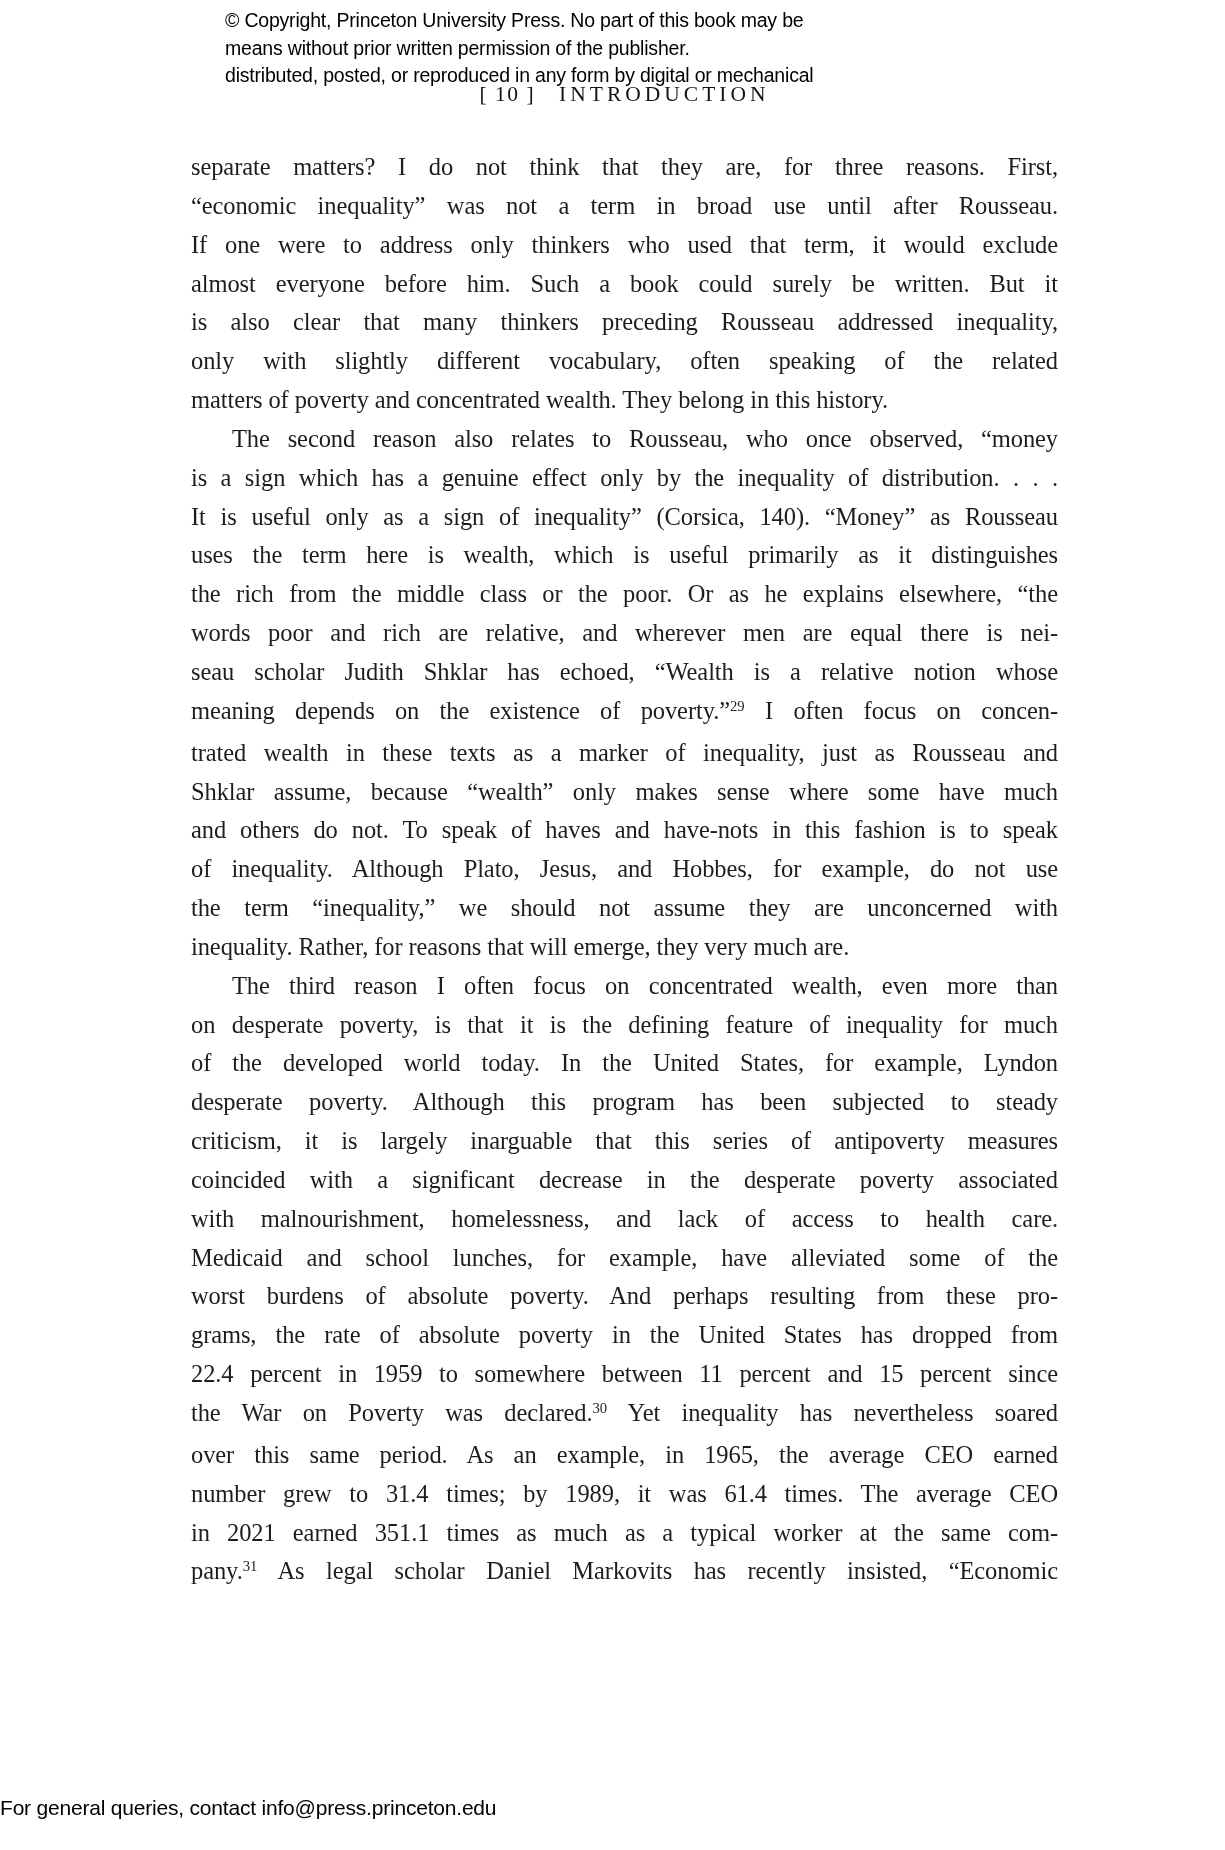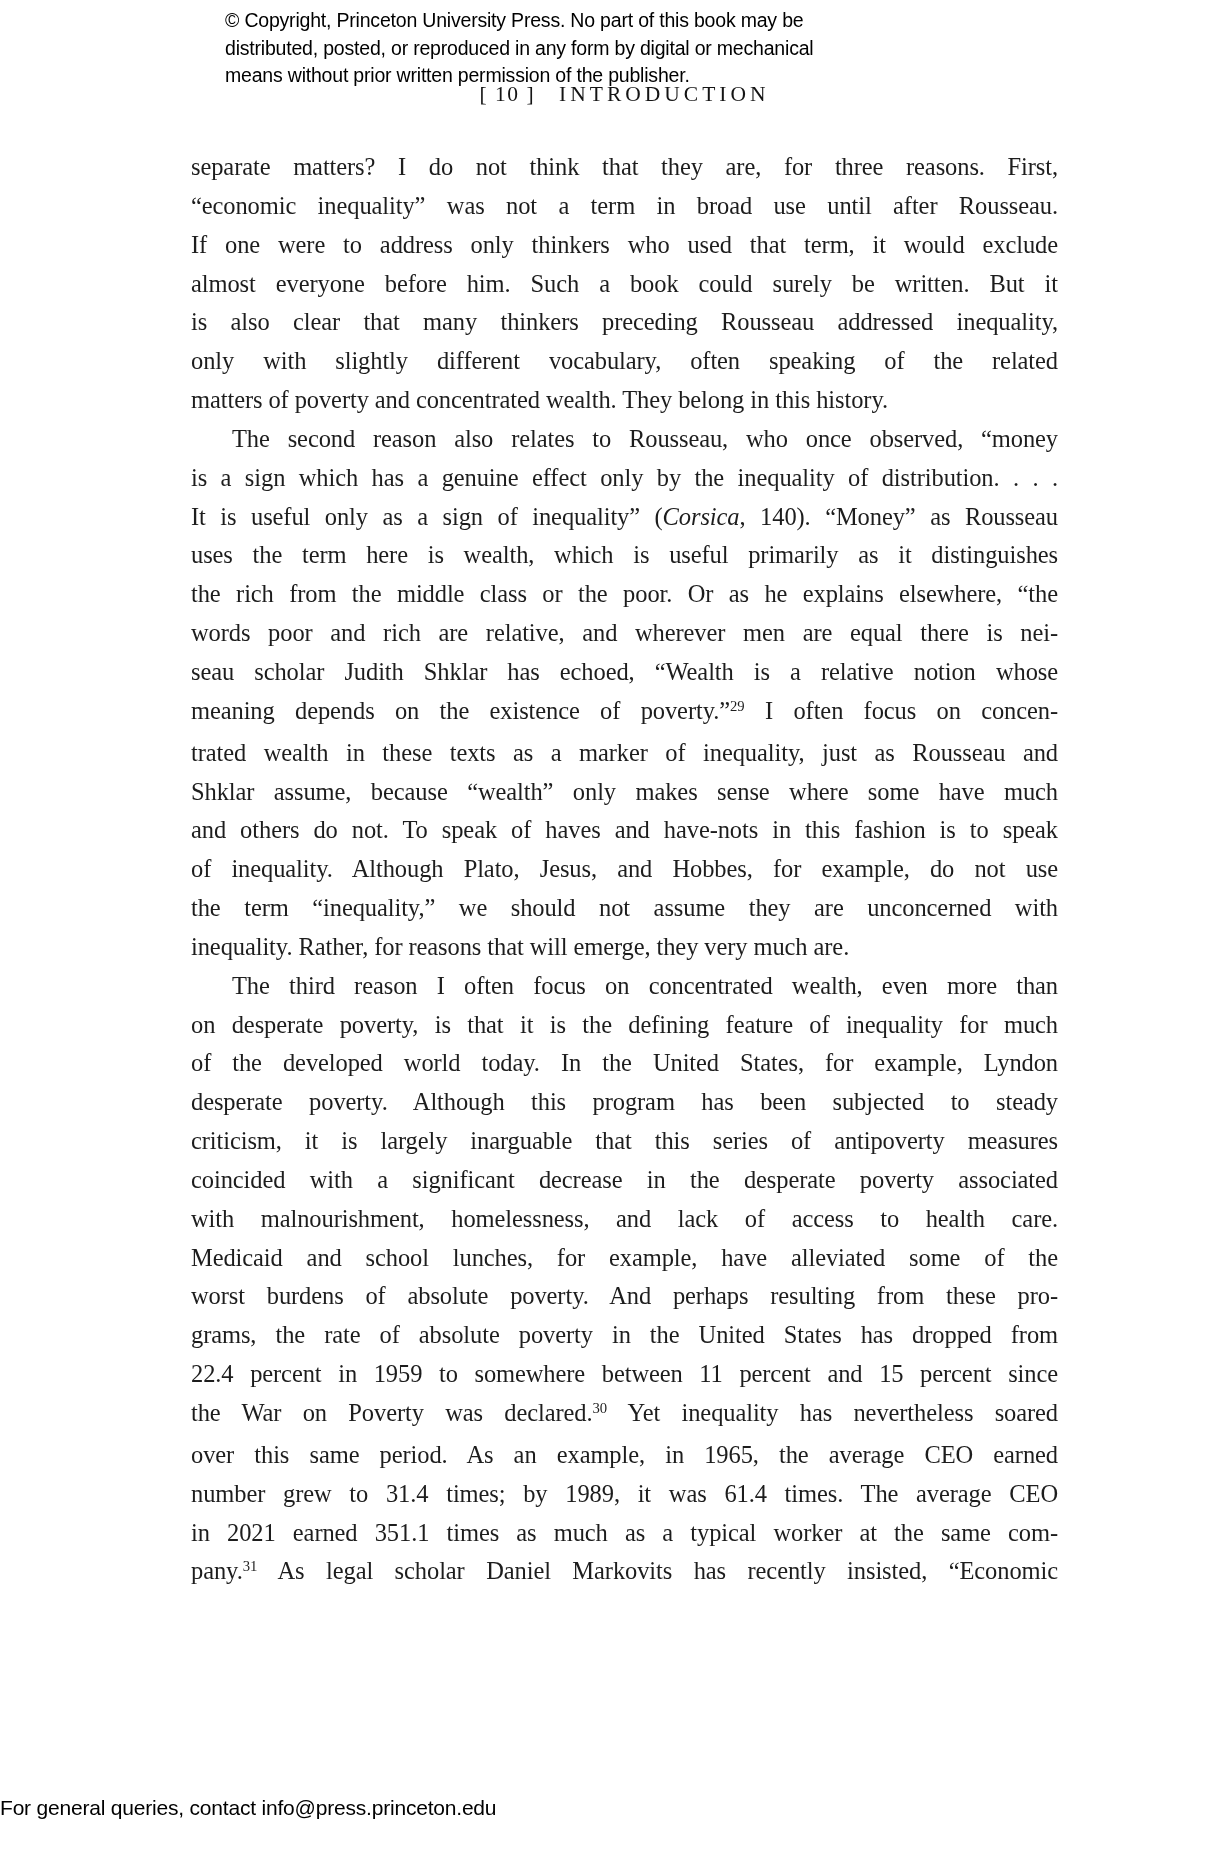--- a/index.html
+++ b/index.html
@@ -45,21 +45,21 @@
     line-height: 38.85px;
     letter-spacing: -0.1px;
     color: #1d1d1d;
   }
   .body-text .line {
     text-align: justify;
     text-align-last: justify;
   }
   .body-text .line.last { text-align-last: left; }
   .body-text .line.indent { text-indent: 41px; }
-  .body-text .it { font-style: italic; }
+  .body-text .it { }
   .body-text sup {
     font-size: 0.6em;
     vertical-align: baseline;
     position: relative;
     top: -0.55em;
     letter-spacing: 0;
   }
   
   .page-footer {
     position: absolute;
@@ -73,22 +73,22 @@
     color: #000000;
   }
 </style>
 </head>
 <body>
 
 <div class="page">
 
   <div class="copyright">
       <div class="cline">© Copyright, Princeton University Press. No part of this book may be</div>
+      <div class="cline">means without prior written permission of the publisher.</div>
       <div class="cline">distributed, posted, or reproduced in any form by digital or mechanical</div>
-      <div class="cline">means without prior written permission of the publisher.</div>
     </div>
 
   <div class="running-head">
     <span class="folio">[ 10 ]</span><span class="head-title">INTRODUCTION</span>
   </div>
 
   <div class="body-text">
       <div class="line"><span>separate matters? I do not think that they are, for three reasons. First,</span></div>
       <div class="line"><span>“economic inequality” was not a term in broad use until after Rousseau.</span></div>
       <div class="line"><span>If one were to address only thinkers who used that term, it would exclude</span></div>

